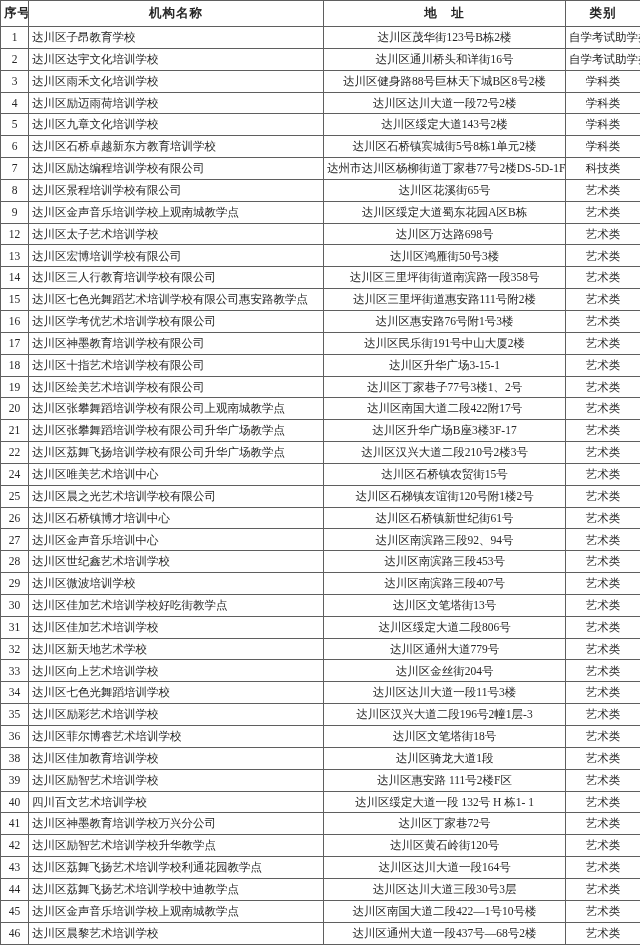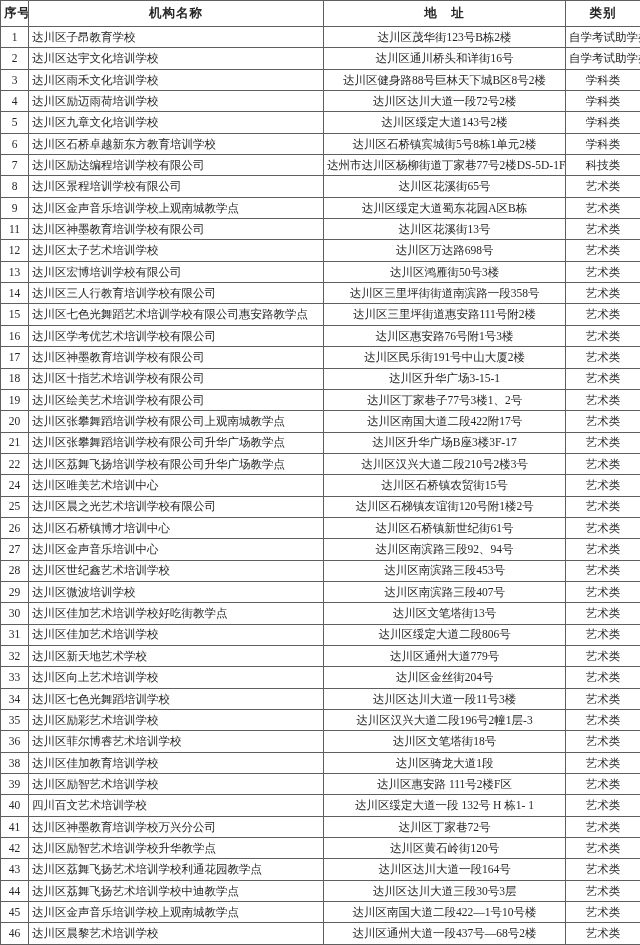--- a/index.html
+++ b/index.html
@@ -107,26 +107,20 @@
         <td class="col-address">达川区花溪街65号</td>
         <td class="col-category">艺术类</td>
       </tr>
       <tr>
         <td class="col-index">9</td>
         <td class="col-name">达川区金声音乐培训学校上观南城教学点</td>
         <td class="col-address">达川区绥定大道蜀东花园A区B栋</td>
         <td class="col-category">艺术类</td>
       </tr>
       <tr>
-        <td class="col-index">11</td>
-        <td class="col-name">达川区神墨教育培训学校有限公司</td>
-        <td class="col-address">达川区花溪街13号</td>
-        <td class="col-category">艺术类</td>
-      </tr>
-      <tr>
         <td class="col-index">12</td>
         <td class="col-name">达川区太子艺术培训学校</td>
         <td class="col-address">达川区万达路698号</td>
         <td class="col-category">艺术类</td>
       </tr>
       <tr>
         <td class="col-index">13</td>
         <td class="col-name">达川区宏博培训学校有限公司</td>
         <td class="col-address">达川区鸿雁街50号3楼</td>
         <td class="col-category">艺术类</td>

